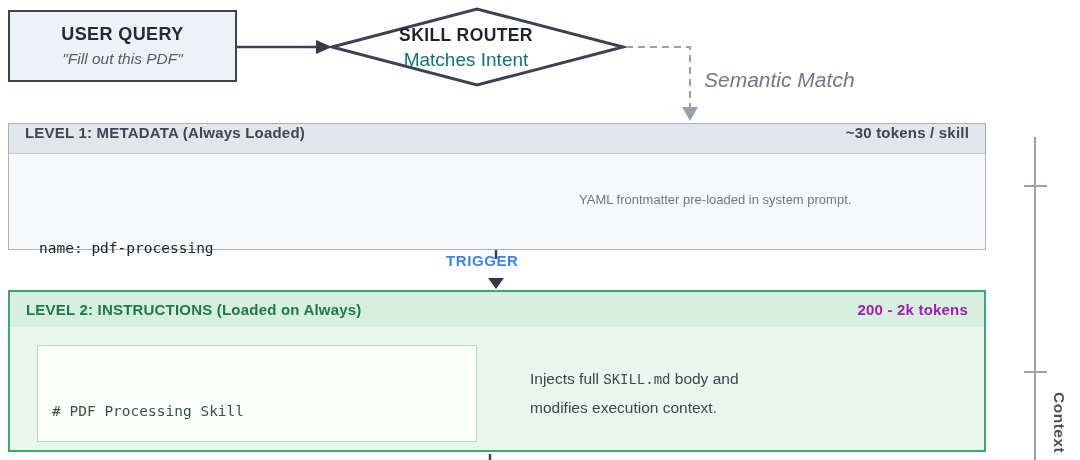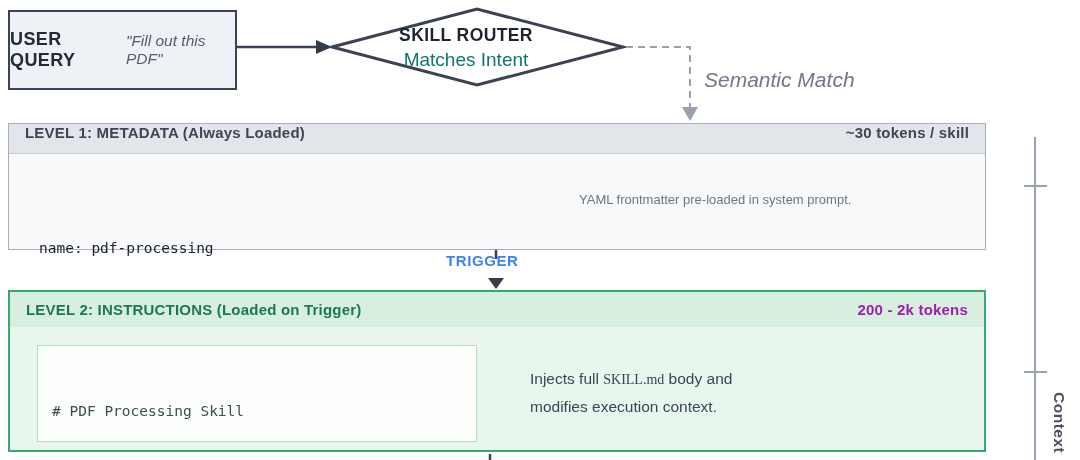--- a/index.html
+++ b/index.html
@@ -9,24 +9,24 @@
     width: 1080px;
     height: 460px;
     background: #ffffff;
     overflow: hidden;
     font-family: "Liberation Sans", sans-serif;
   }
   .abs { position: absolute; }
 
   
   .user-query {
-    left: 8px; top: 10px; width: 229px; height: 80px;
+    left: 8px; top: 10px; width: 229px; height: 72px;
     background: #eef1f6;
     border: 2.5px solid #3b4254;
-    display: flex; flex-direction: row; align-items: center; justify-content: center;
+    display: flex; flex-direction: column; align-items: center; justify-content: center;
     gap: 5px;
   }
   .user-query .uq-title {
     font-size: 18px; font-weight: bold; color: #232a38; letter-spacing: 0.4px;
   }
   .user-query .uq-quote {
     font-size: 15.5px; font-style: italic; color: #555d6c;
   }
 
   
@@ -94,21 +94,21 @@
     padding: 8px 14px;
   }
   .level2-code {
     font-family: "DejaVu Sans Mono", monospace;
     font-size: 14.5px; color: #3a5148; line-height: 23px; white-space: pre;
   }
   .level2-note {
     position: absolute; left: 520px; top: 73px;
     font-size: 15.5px; color: #3d4452; line-height: 27px;
   }
-  .mono-inline { font-family: Liberation Serif, serif; font-size: 14px; color: #3d4452; }
+  .mono-inline { font-family: Liberation Mono, monospace; font-size: 14px; color: #3d4452; }
 
   
   .context-label {
     left: 1050px; top: 392px; height: 70px;
     writing-mode: vertical-rl;
     font-size: 15.5px; font-weight: bold; color: #4a5261; letter-spacing: 0.5px;
   }
 
   svg .stroke-navy { stroke: #3b4254; }
   svg .fill-navy { fill: #333b4b; }
@@ -159,21 +159,21 @@
       <div>name: pdf-processing</div>
       <div>description: Extract text and fill forms...</div>
     </div>
     <div class="level1-note">YAML frontmatter pre-loaded in system prompt.</div>
   </div>
 
   <div class="abs trigger-label">TRIGGER</div>
 
   <div class="abs level2-box">
     <div class="level2-header">
-      <span class="hdr-text-l">LEVEL 2: INSTRUCTIONS (Loaded on Trigger)</span>
+      <span class="hdr-text-l">LEVEL 2: INSTRUCTIONS (Loaded on Always)</span>
       <span class="hdr-text-r">200 - 2k tokens</span>
     </div>
     <div class="level2-code-box">
       <div class="level2-code">
         <div># PDF Processing Skill</div>
         
         
         
       </div>
     </div>

